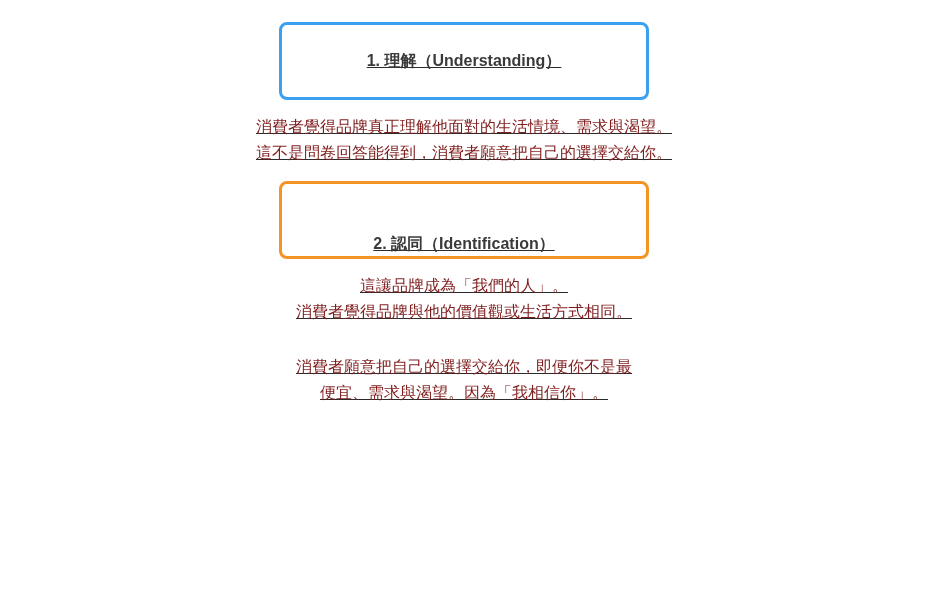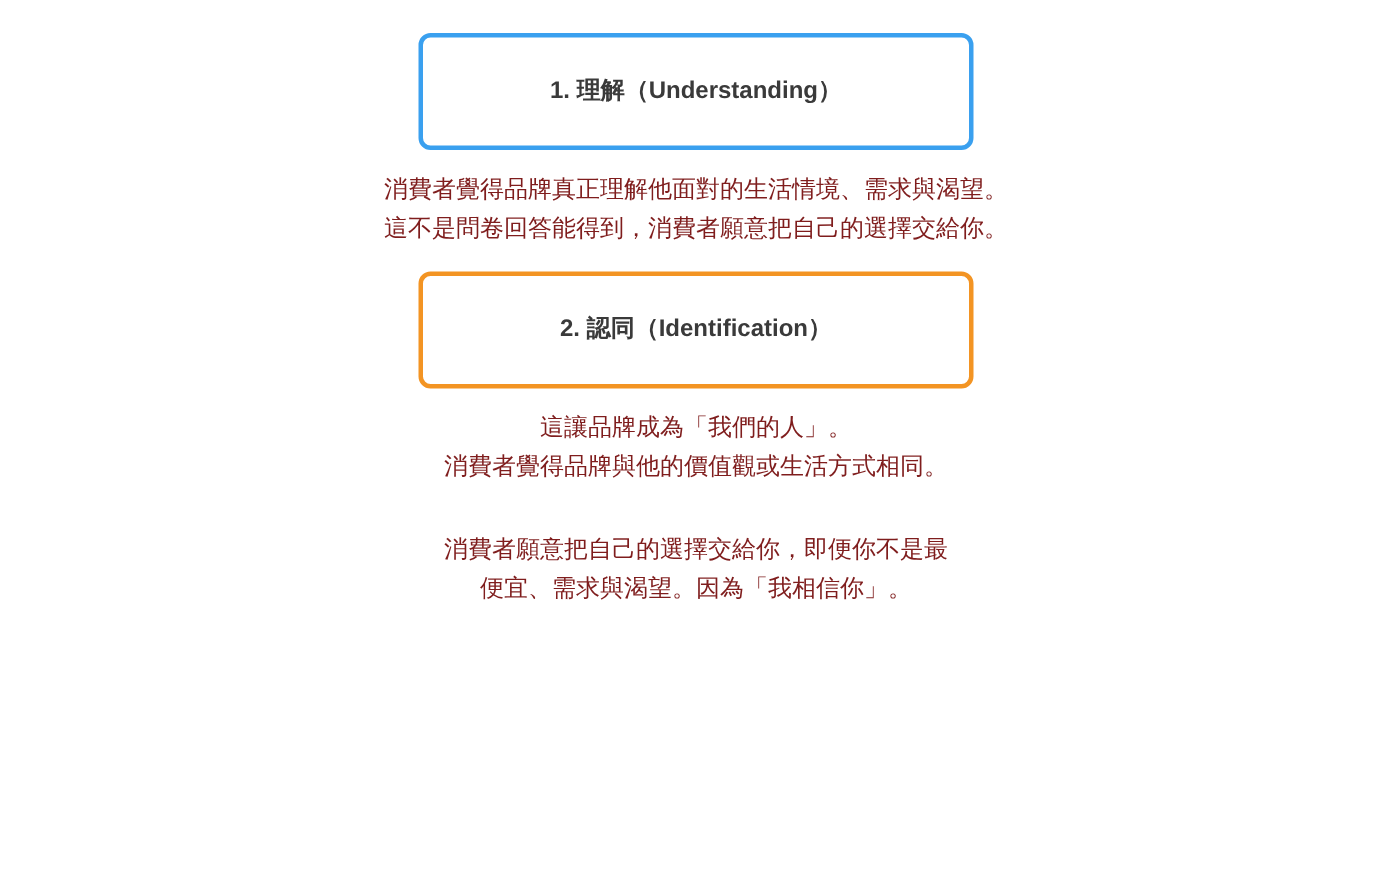--- a/index.html
+++ b/index.html
@@ -34,41 +34,42 @@
     margin-top: 22px;
     display: flex;
     flex-direction: column;
     align-items: center;
   }
   .step {
     display: flex;
     flex-direction: column;
     align-items: center;
     width: 100%;
+    text-decoration: underline;
   }
   .box {
     box-sizing: border-box;
     width: 370px;
     height: 78px;
     border-radius: 8px;
     border: 3px solid #999;
     background: #ffffff;
     display: flex;
     align-items: center;
     justify-content: center;
     text-align: center;
   }
   .box-label {
     font-size: 16px;
     font-weight: bold;
     color: #3a3a3a;
     line-height: 1.4;
   }
   .box.understanding { border-color: #3aa0ef; }
-  .box.identification { border-color: #f39423; }
+  .box.identification { border-color: #f39423; align-items: flex-end; }
   .box.trust { border-color: #5fc96a; }
 
   .desc {
     text-align: center;
     font-size: 16px;
     line-height: 1.65;
     color: #7f1d1d;
     margin-top: 14px;
     margin-bottom: 14px;
     max-width: 560px;

